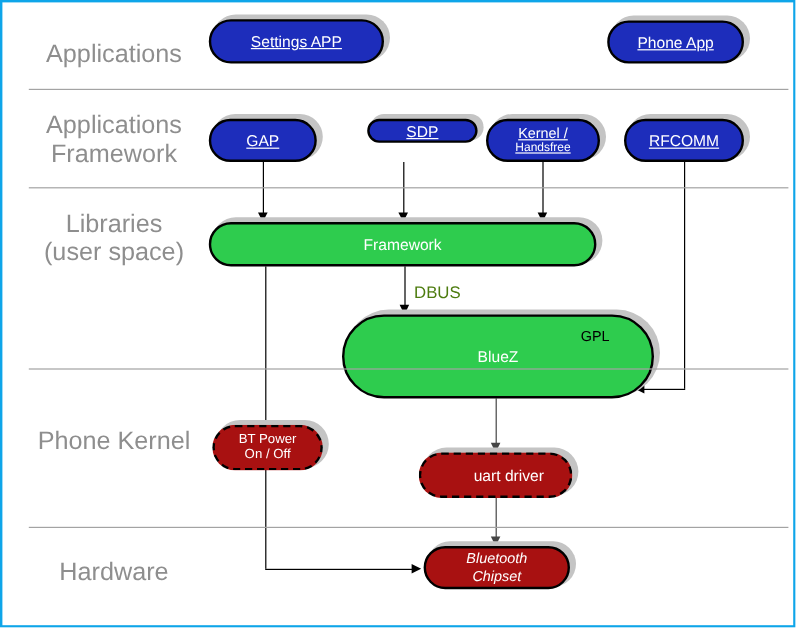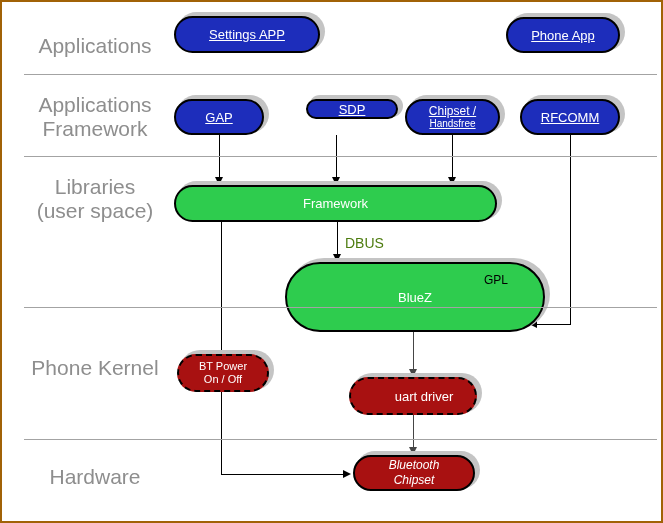--- a/index.html
+++ b/index.html
@@ -1,18 +1,18 @@
 <!DOCTYPE html>
 <html><head>
 <meta charset="utf-8">
 <style>
   html,body{margin:0;padding:0;background:#fff;}
   .canvas{
     position:relative;width:663px;height:523px;background:#ffffff;
-    border:2px solid #a16207;box-sizing:border-box;overflow:hidden;
+    border:2px solid #0ea5e9;box-sizing:border-box;overflow:hidden;
     font-family:"Liberation Sans",sans-serif;
   }
   .divider{position:absolute;left:22px;width:633px;height:1px;background:#A3A3A3;z-index:3;}
   .layer-label{
     position:absolute;left:8px;width:170px;color:#8E8E8E;font-size:21px;line-height:24px;
     text-align:center;white-space:pre-line;z-index:1;
   }
   .node{
     position:absolute;box-sizing:border-box;border:2px solid #000;border-radius:999px;
     display:flex;flex-direction:column;align-items:center;justify-content:center;
@@ -90,21 +90,21 @@
     <span>Phone App</span>
   </div>
 
   <div class="node blue" style="left:172px;top:97px;width:90px;height:36px">
     <span>GAP</span>
   </div>
   <div class="node blue" style="left:304px;top:97px;width:92px;height:20px">
     <span>SDP</span>
   </div>
   <div class="node blue" style="left:403px;top:97px;width:95px;height:36px">
-    <span class="headset-l1">Chipset /</span>
+    <span class="headset-l1">Kernel /</span>
     <span class="headset-l2">Handsfree</span>
   </div>
   <div class="node blue" style="left:518px;top:97px;width:100px;height:36px">
     <span>RFCOMM</span>
   </div>
 
   <div class="node green" style="left:172px;top:183px;width:323px;height:37px">
     <span>Framework</span>
   </div>
   <div class="node green" style="left:283px;top:260px;width:260px;height:70px">

